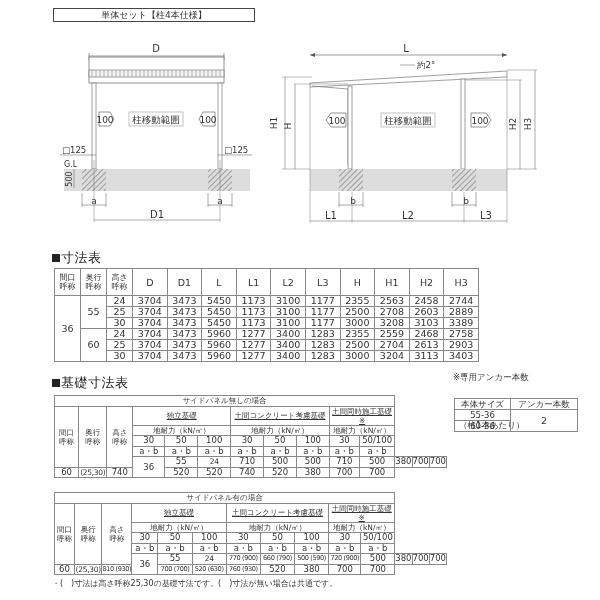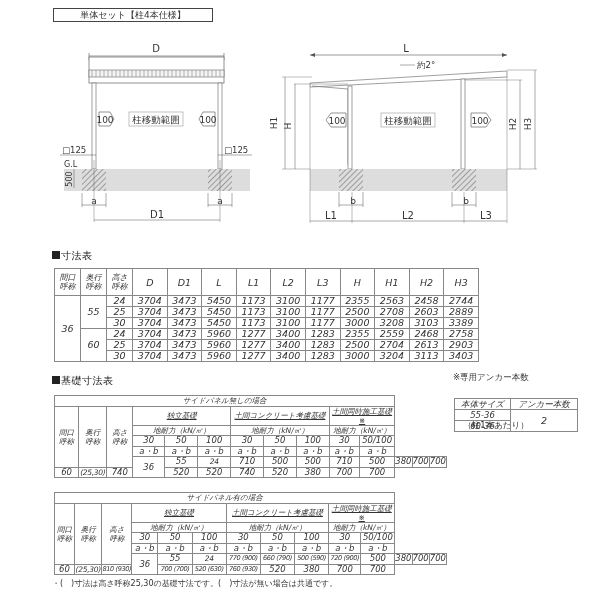--- a/index.html
+++ b/index.html
@@ -1,28 +1,28 @@
 <!DOCTYPE html>
 <html><head>
 <meta charset="utf-8">
 <style>
   * { box-sizing: border-box; margin: 0; padding: 0; }
   html, body { width: 600px; height: 600px; background: #fff; overflow: hidden; }
   body { position: relative; font-family: "DejaVu Sans", sans-serif; color: #333; }
   .title-box {
-    position: absolute; left: 53px; top: 8px; width: 160px; height: 14px;
+    position: absolute; left: 53px; top: 8px; width: 202px; height: 14px;
     border: 1px solid #444; font-size: 9px; line-height: 12px; text-align: center; color: #333;
   }
   svg.drawing { position: absolute; left: 0; top: 0; }
   .dtext { font-family: "DejaVu Sans", sans-serif; fill: #333; }
   .section-title {
-    position: absolute; font-size: 10px; color: #222; font-weight: normal; letter-spacing: 0.5px;
+    position: absolute; font-size: 13px; color: #222; font-weight: normal; letter-spacing: 0.5px;
   }
   .section-title .sq { display: inline-block; width: 8px; height: 8px; background: #222; margin-right: 1px; vertical-align: 0px; }
-  table { border-collapse: collapse; position: absolute; font-family: "DejaVu Sans", sans-serif; color: #333; font-style: italic; }
+  table { border-collapse: collapse; position: absolute; font-family: "DejaVu Sans", sans-serif; color: #333; }
   table td, table th { border: 1px solid #888; text-align: center; font-weight: normal; padding: 0; }
   .dim td, .dim th { font-size: 9.5px; line-height: 10px; height: 11px; }
   .dim th { font-size: 8px; line-height: 9px; height: 27px; }
   .dim th.hd { font-size: 9.5px; }
   .fnd td { font-size: 8.5px; line-height: 9px; height: 10.5px; }
   .fnd td.small { font-size: 7.5px; letter-spacing: -0.3px; }
   .fnd td.lbl { font-size: 7.5px; line-height: 9px; }
   .fnd td.ul span { text-decoration: underline; }
   .fnd td.num2 { font-size: 6.6px; letter-spacing: -0.4px; white-space: nowrap; }
   .anchor td { font-size: 8.5px; line-height: 10px; height: 11px; }
@@ -290,21 +290,21 @@
         <td>3113</td>
         <td>3403</td>
   </tr>
 </tbody>
   </table>
 
 <div class="section-title" style="left:52px; top:374px;">
   <span class="sq"></span><span>基礎寸法表</span>
 </div>
 
-<div class="note" style="left:453px; top:372px; font-size:8.5px; line-height:10px;text-align:right;">
+<div class="note" style="left:453px; top:372px; font-size:8.5px; line-height:10px;">
   <div>※専用アンカー本数</div>
   <div style="padding-left:6px;margin-top:38px;">（柱1本あたり）</div>
 </div>
 <table class="anchor" style="left:454px; top:398px; width:124px;padding-left:20px;">
   <tbody>
       <tr>
     <td style="width:56px;">本体サイズ</td>
     <td>アンカー本数</td>
   </tr>
   <tr>

